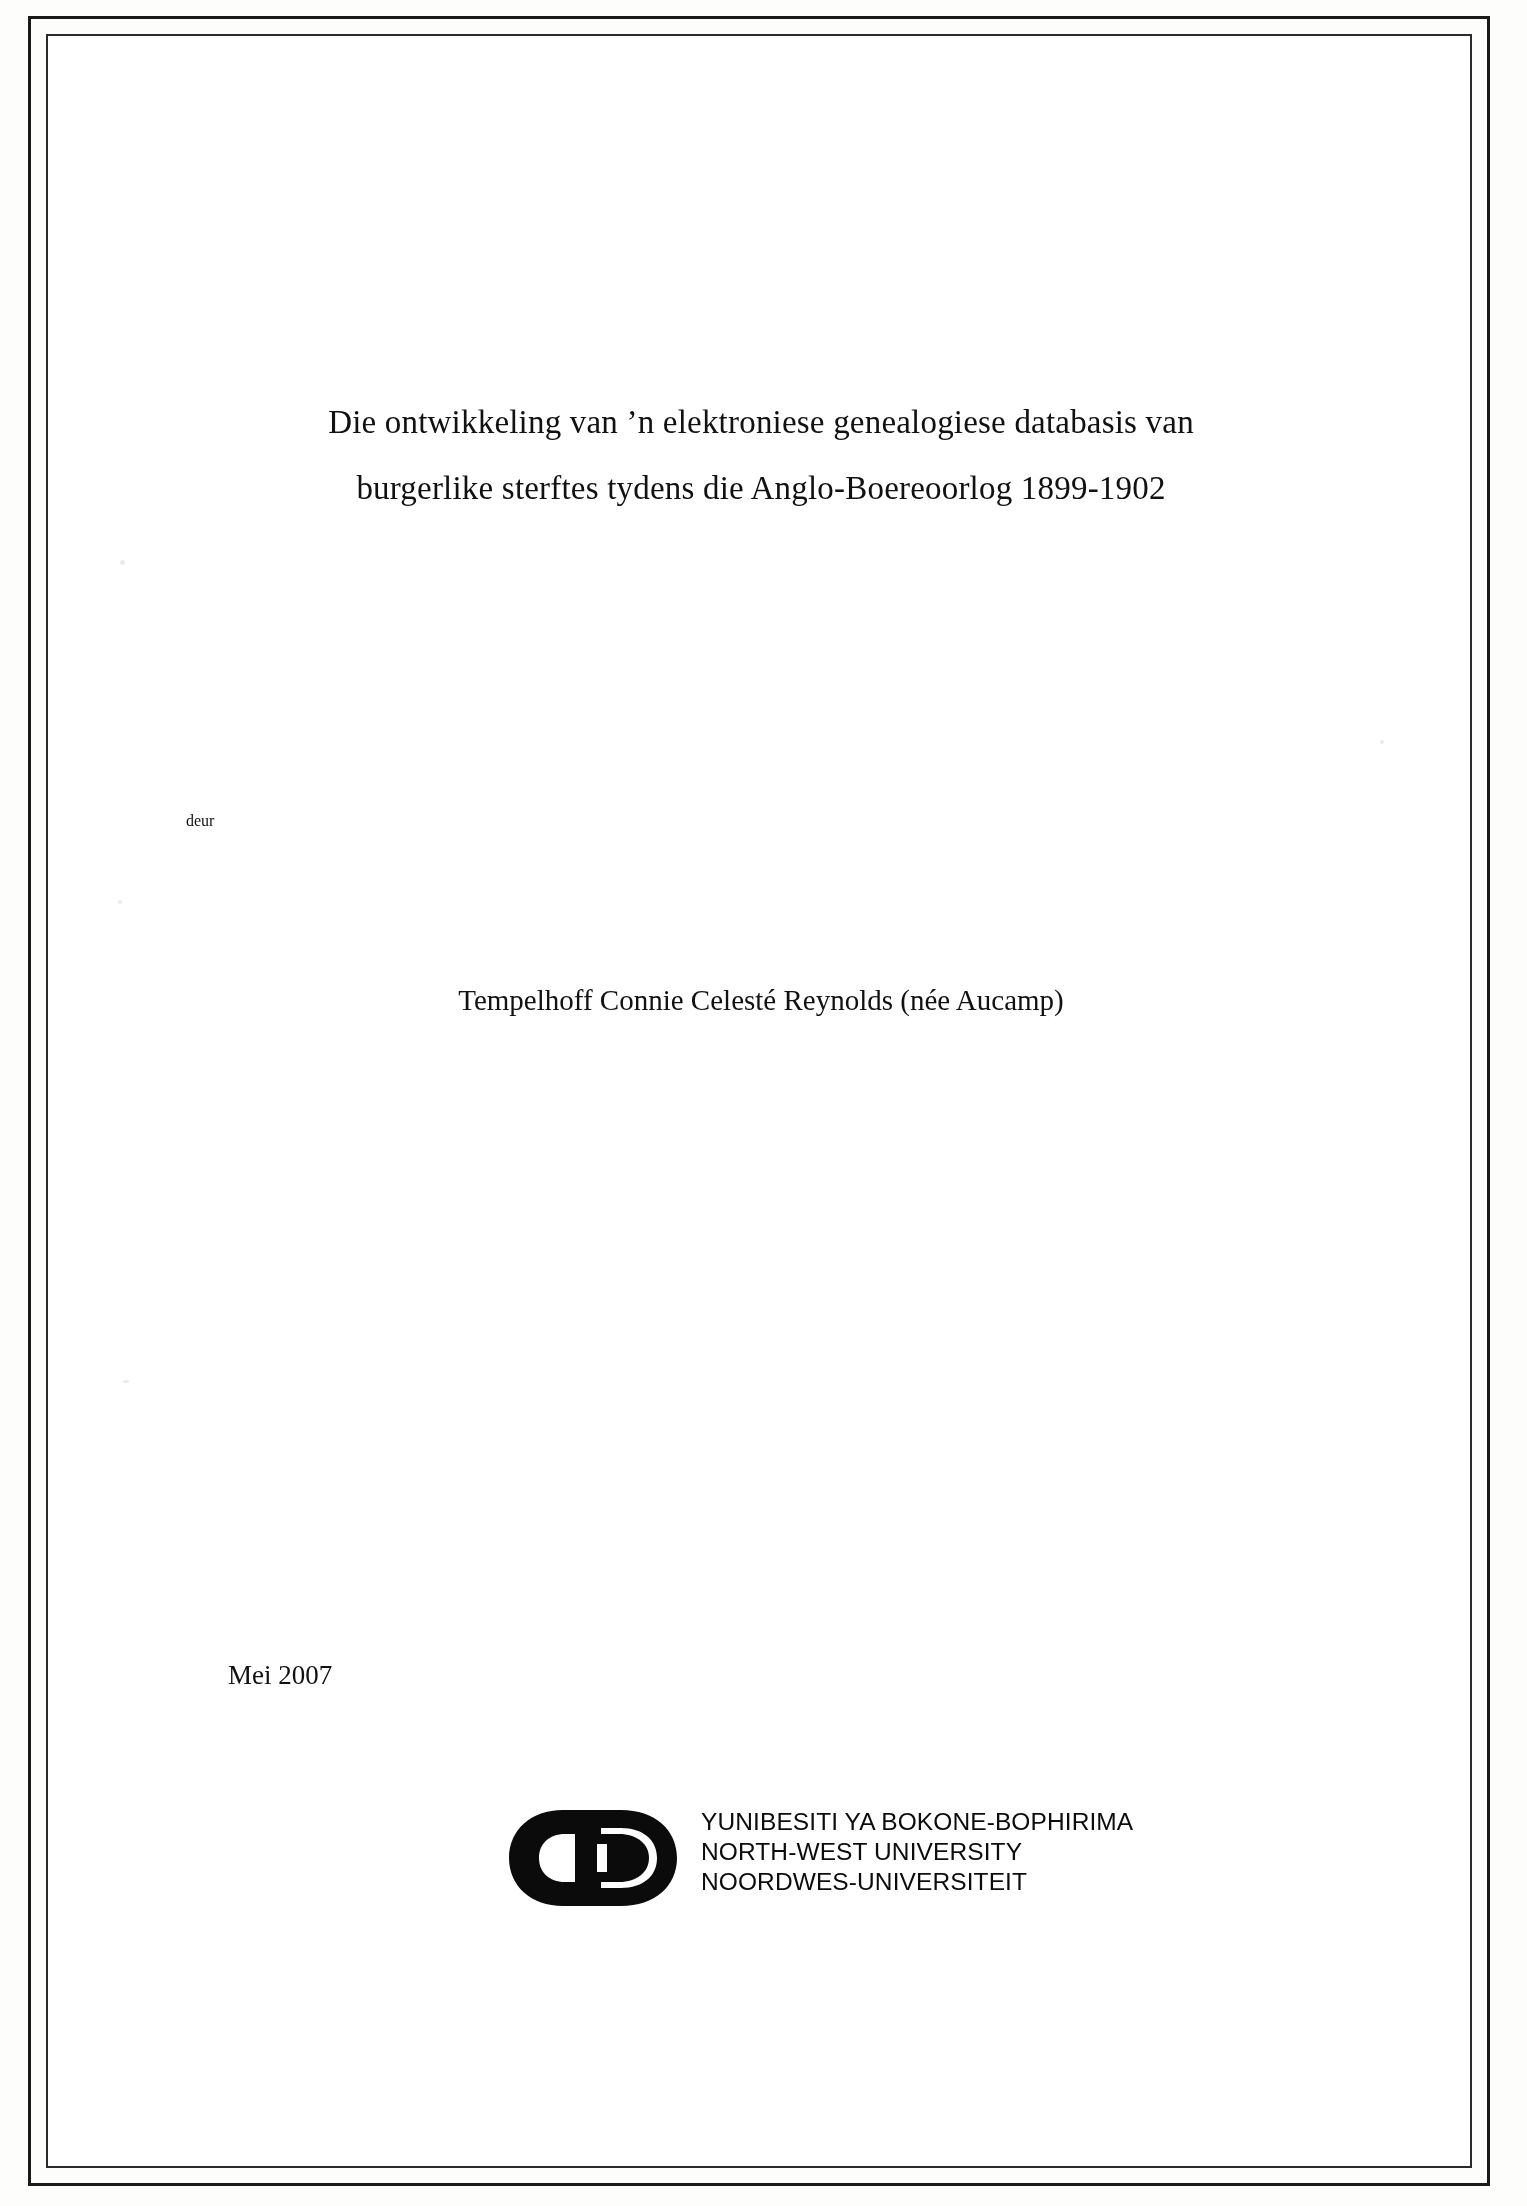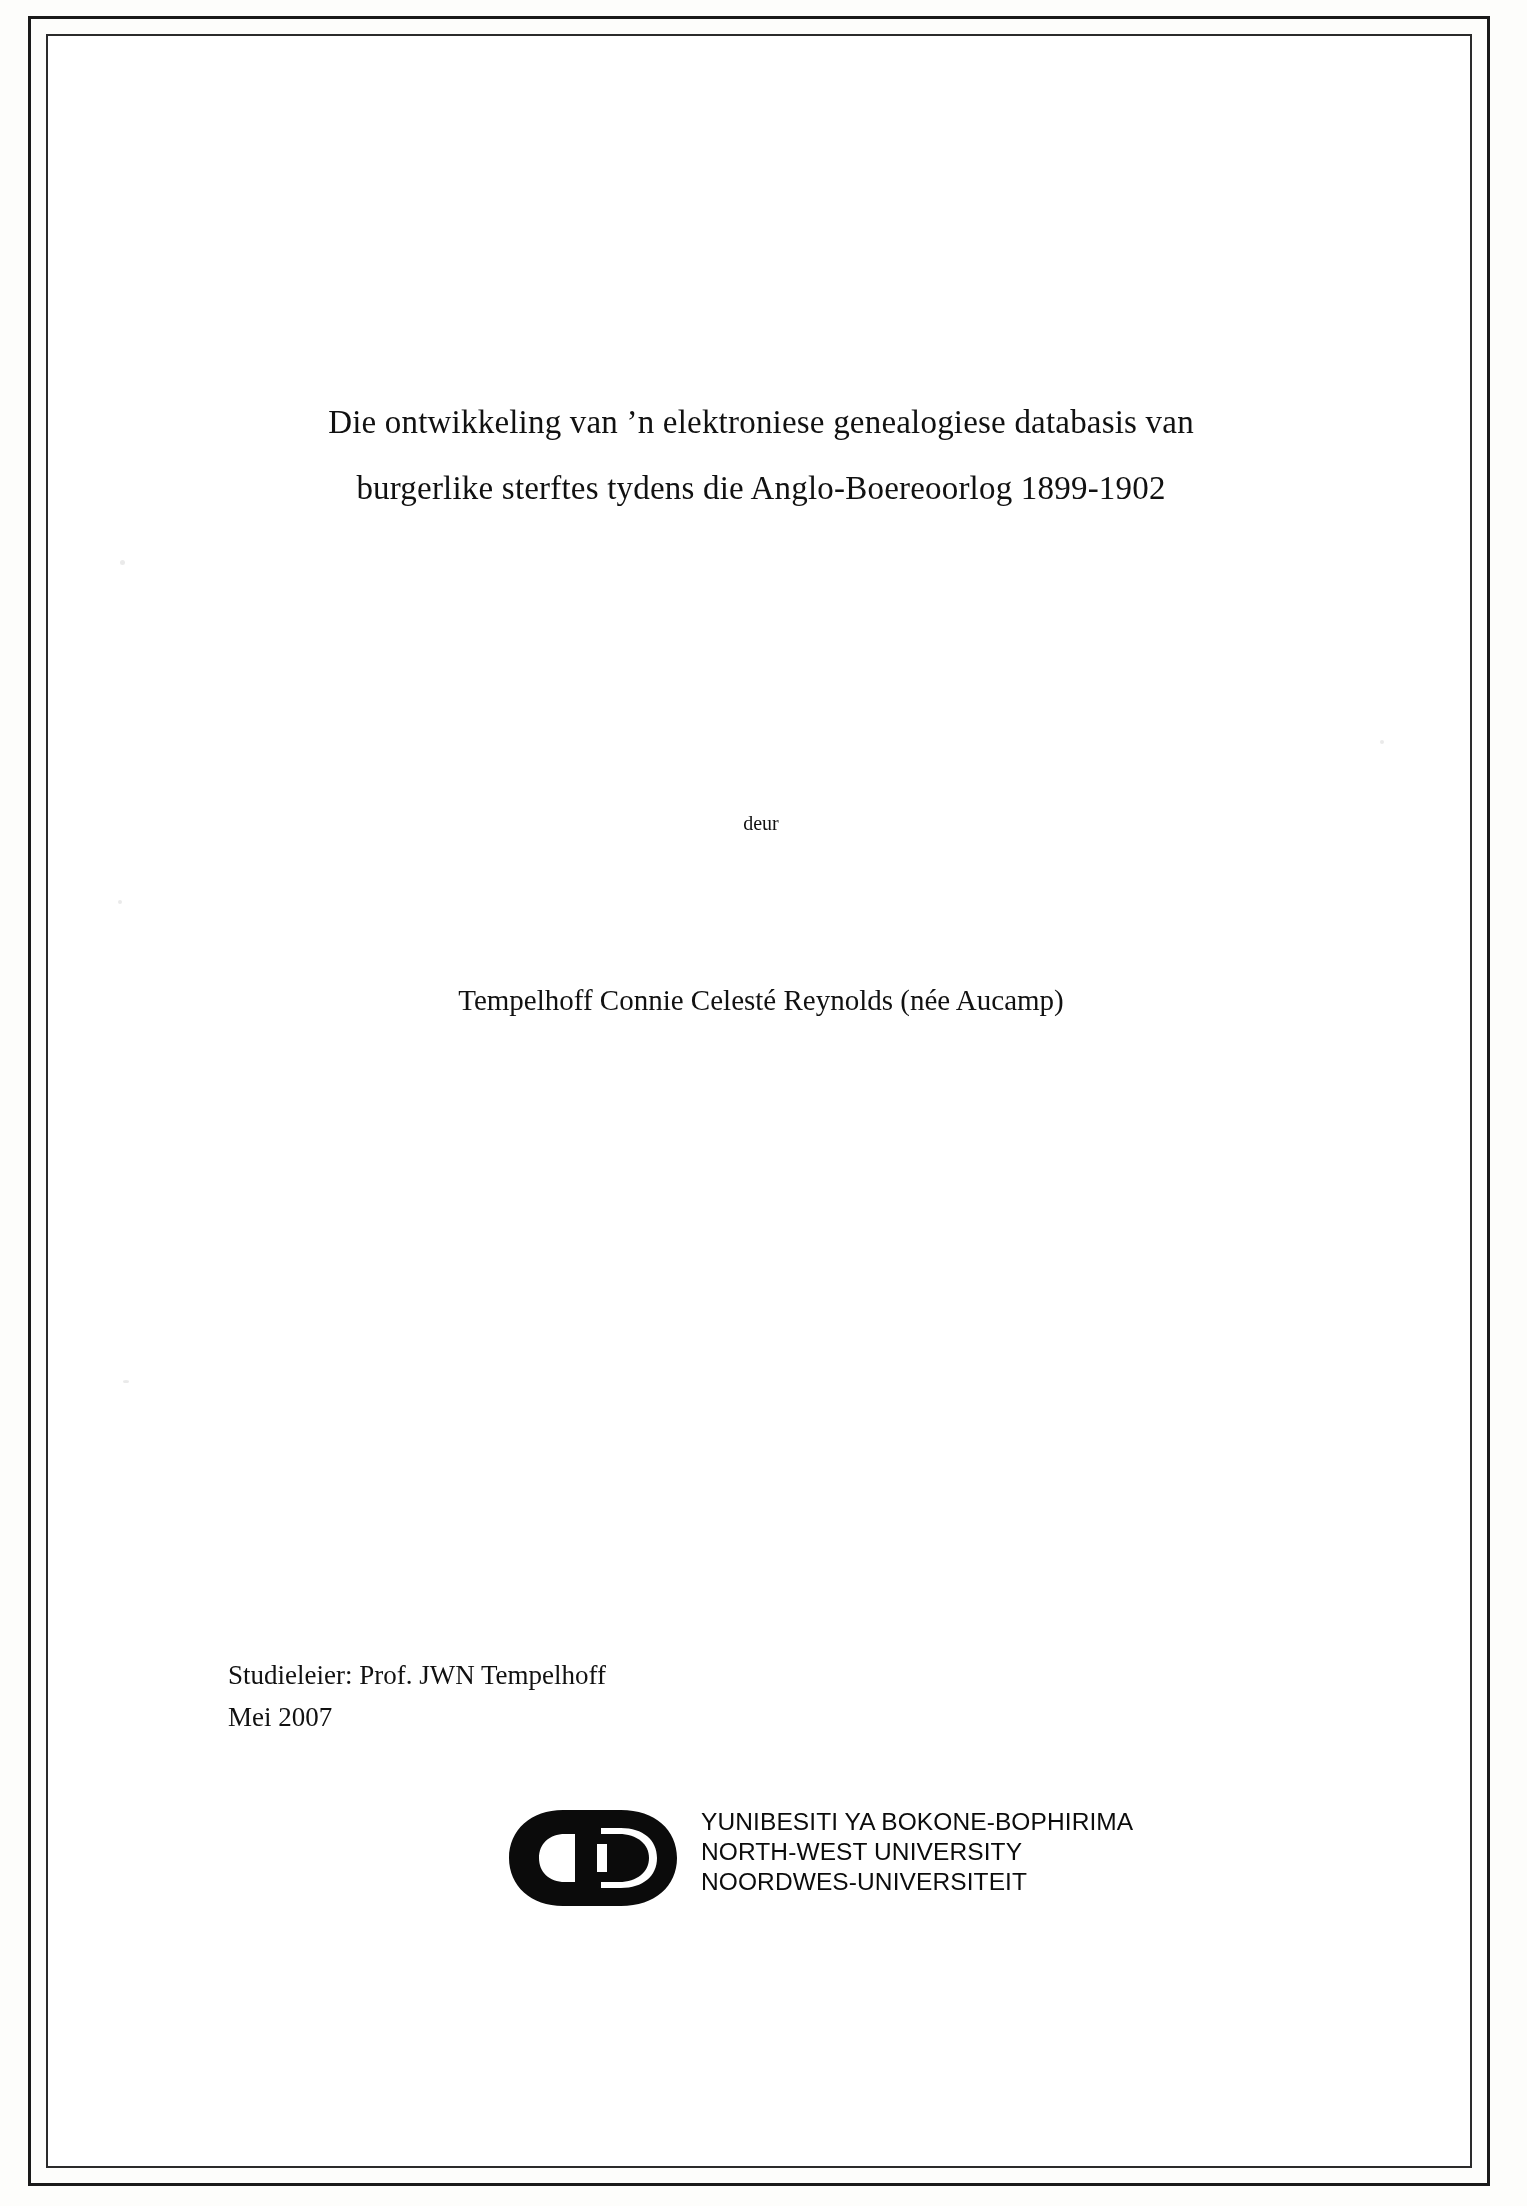--- a/index.html
+++ b/index.html
@@ -68,22 +68,22 @@
     font-size: 33px;
     line-height: 66px;
     letter-spacing: 0.2px;
   }
 
   .deur {
     position: absolute;
     left: 140px;
     top: 778px;
     width: 1150px;
-    text-align: center;
-    font-size: 20px;
+    text-align: left;
+    font-size: 16px;
   }
 
   .author {
     position: absolute;
     left: 140px;
     top: 950px;
     width: 1150px;
     text-align: center;
     font-size: 29px;
   }
@@ -162,21 +162,20 @@
     <div class="title-line">Die ontwikkeling van ’n elektroniese genealogiese databasis van</div>
     <div class="title-line">burgerlike sterftes tydens die Anglo-Boereoorlog 1899-1902</div>
   </div>
 
   <div class="deur">deur</div>
 
   <div class="author">Tempelhoff Connie Celesté Reynolds (née Aucamp)</div>
 
 
   <div class="supervisor-block">
-    <div>Studieleier: Prof. JWN Tempelhoff</div>
     <div>Mei 2007</div>
   </div>
 
   <div class="logo-block">
     <div class="logo-mark">
       <svg viewBox="0 0 190 108" width="190" height="108" aria-hidden="true">
 
         <path d="M62 6 C30 6 8 26 8 54 C8 82 30 102 62 102 L96 102 L96 78 L64 78 C48 78 38 68 38 54 C38 40 48 30 64 30 L96 30 L96 6 Z" fill="#0b0b0b"></path>
 
         <rect x="74" y="6" width="26" height="96" fill="#0b0b0b"></rect>

